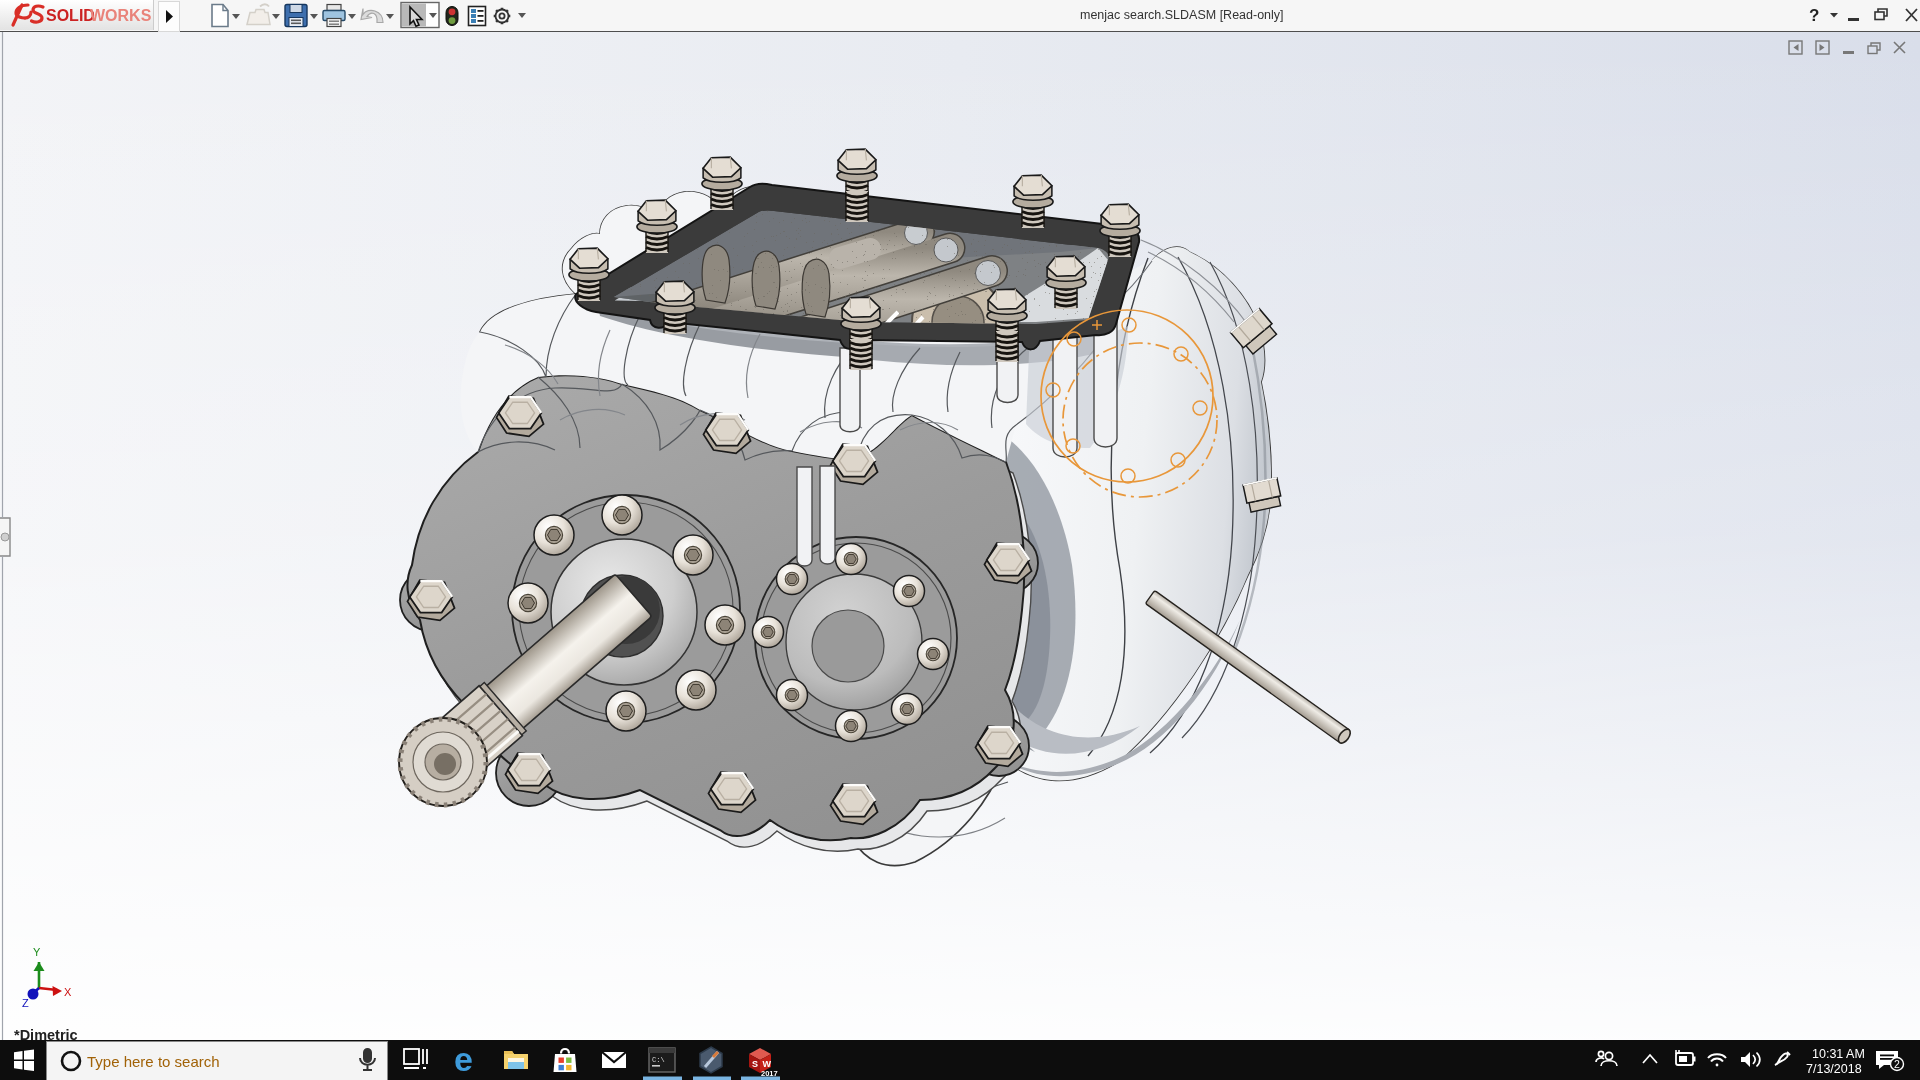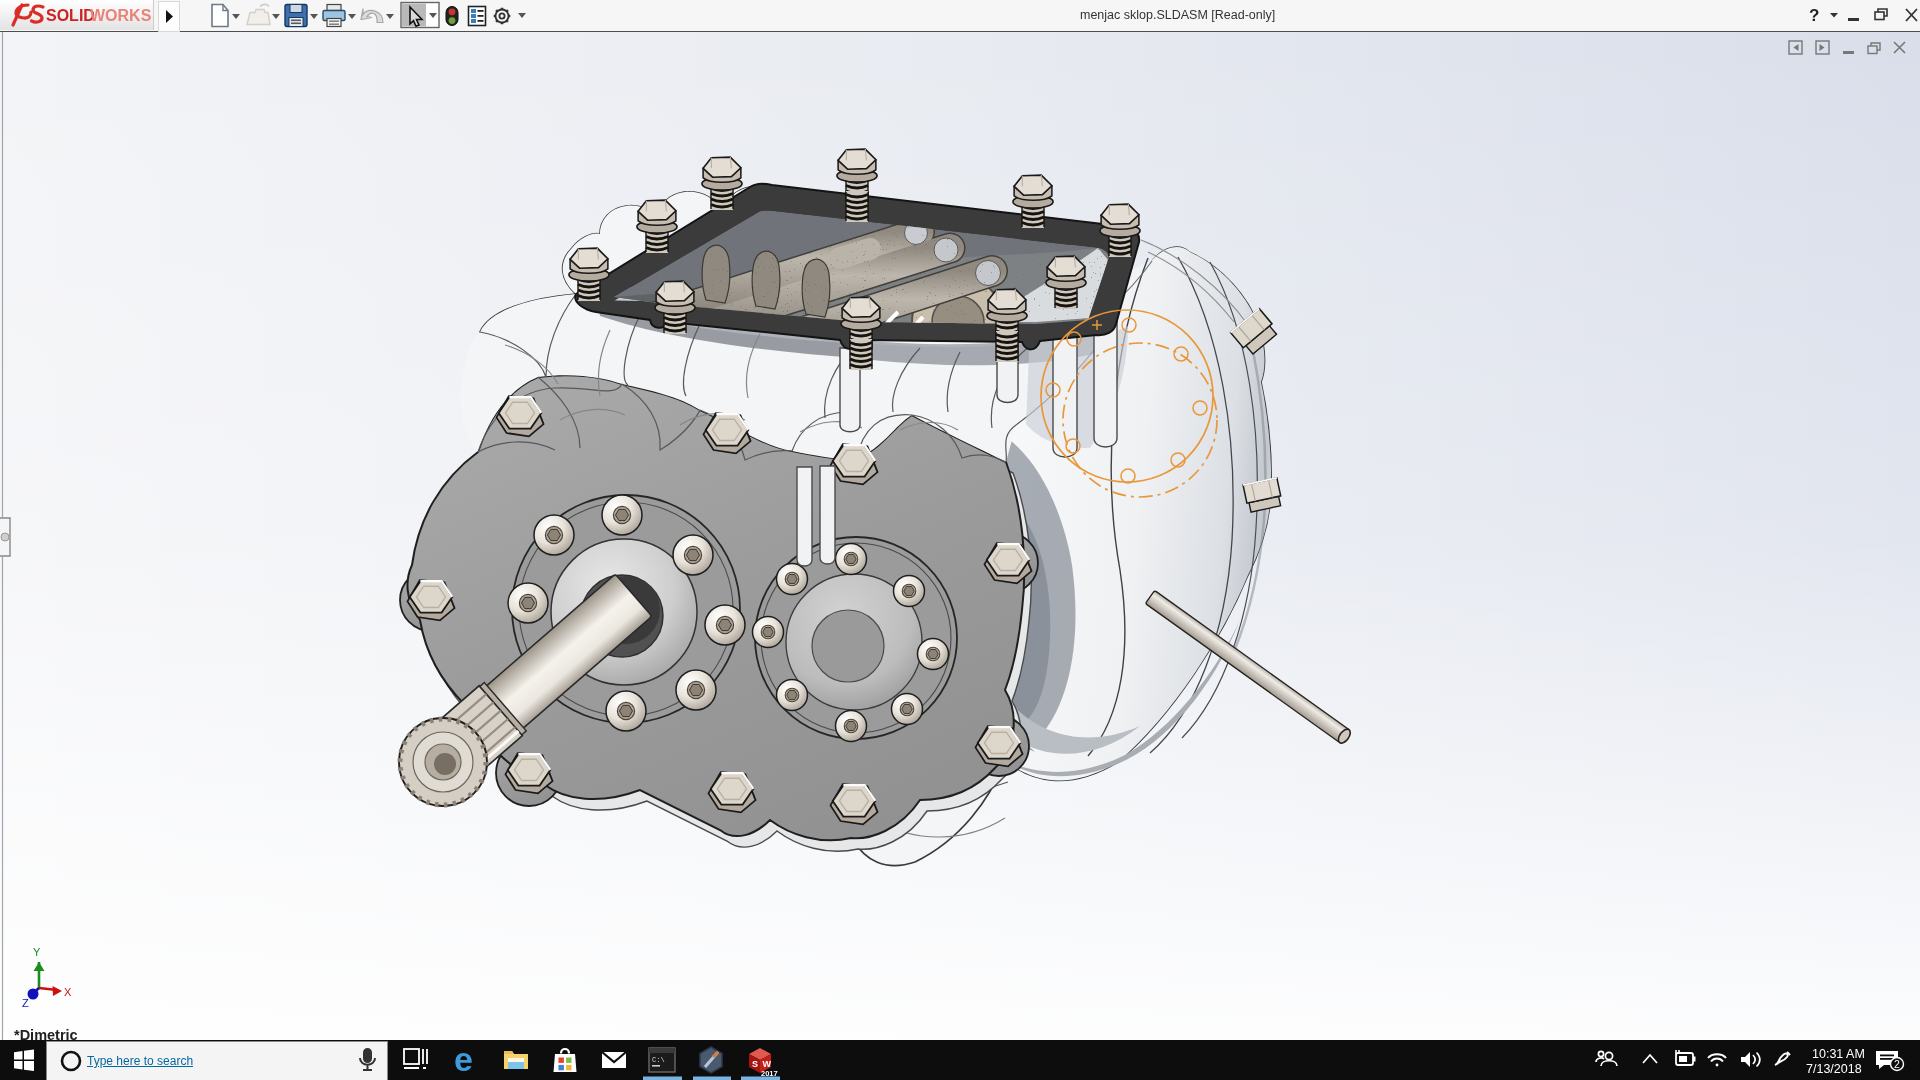--- a/index.html
+++ b/index.html
@@ -91,21 +91,21 @@
 
     <g transform="translate(312,16)" fill="none" stroke="#333" stroke-width="1.8">
       <circle r="6.5"></circle>
       <circle r="2.6"></circle>
       <g stroke-width="2.6">
         <path d="M0-8.3 L0-6.5 M5.9-5.9 L4.6-4.6 M8.3 0 L6.5 0 M5.9 5.9 L4.6 4.6 M0 8.3 L0 6.5 M-5.9 5.9 L-4.6 4.6 M-8.3 0 L-6.5 0 M-5.9-5.9 L-4.6-4.6"></path>
       </g>
     </g>
     <path d="M328 13 l8 0 l-4 5 Z" fill="#555"></path>
   </svg>
-  <div style="position:absolute;left:1080px;top:8px;font-size:12.5px;color:#333;">menjac sklop.SLDASM [Read-only]</div>
+  <div style="position:absolute;left:1080px;top:8px;font-size:12.5px;color:#333;">menjac search.SLDASM [Read-only]</div>
   <svg style="position:absolute;left:1800px;top:0" width="120" height="31" viewBox="0 0 120 31">
     <text x="9" y="21" font-size="17" font-weight="bold" fill="#222">?</text>
     <path d="M30 13 l8 0 l-4 4.5 Z" fill="#333"></path>
     <rect x="48" y="18" width="11" height="3" fill="#333"></rect>
     <g fill="none" stroke="#333" stroke-width="1.6">
       <rect x="75" y="12" width="9" height="7.5"></rect>
       <path d="M78 12 L78 9 L87 9 L87 16 L84 16"></path>
     </g>
     <path d="M106 9 L117 21 M117 9 L106 21" stroke="#333" stroke-width="1.8"></path>
   </svg>
@@ -564,21 +564,21 @@
     <path d="M14 12.2 L22.5 11 L22.5 19.5 L14 19.5 Z"></path>
     <path d="M24 10.8 L34 9.5 L34 19.5 L24 19.5 Z"></path>
     <path d="M14 21 L22.5 21 L22.5 29.5 L14 28.3 Z"></path>
     <path d="M24 21 L34 21 L34 31 L24 29.7 Z"></path>
   </g>
 </svg>
 <div style="position:absolute;left:46px;top:1px;width:340px;height:38px;background:#f4f4f4;border:1px solid #888;display:flex;align-items:center;">
   <svg width="40" height="38">
         <circle cx="24" cy="19" r="9" fill="none" stroke="#111" stroke-width="2.6"></circle>
       </svg>
-  <span style="font-size:12px;color:#0369a1;text-decoration:underline;">Type here to search</span>
+  <span style="font-size:15px;color:#a16207;">Type here to search</span>
   <svg width="30" height="38" style="position:absolute;right:4px;top:0">
     <g fill="none" stroke="#333" stroke-width="2">
       <rect x="11" y="7" width="7" height="13" rx="3.5" fill="#333"></rect>
       <path d="M7 16 C7 25 22 25 22 16 M14.5 23 L14.5 28 M10 28 L19 28"></path>
     </g>
   </svg>
 </div>
 <svg width="1530" height="40" viewBox="390 0 1530 40" style="position:absolute;left:390px;top:0">
 
   <g stroke="#fff" fill="none" stroke-width="1.8">

